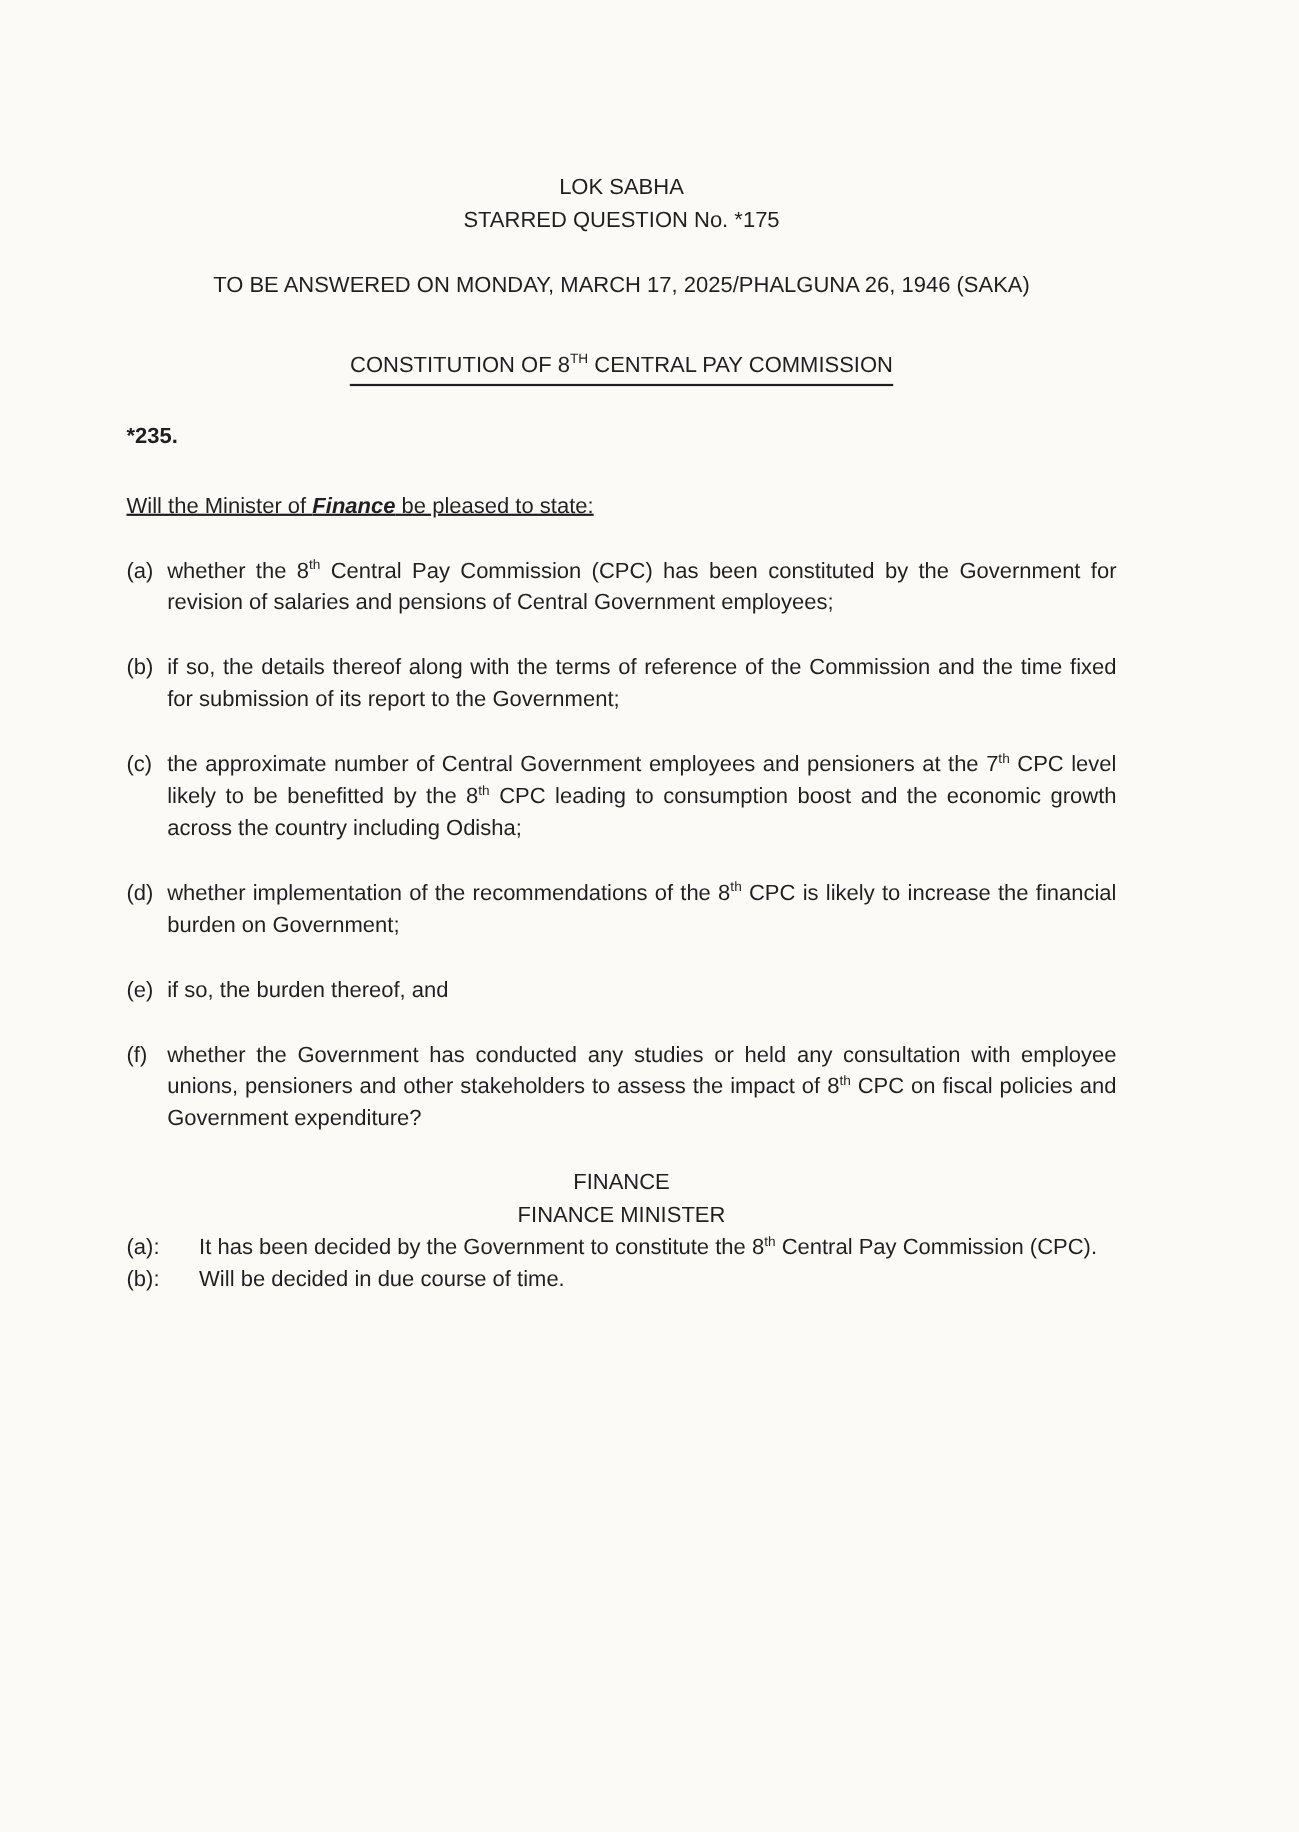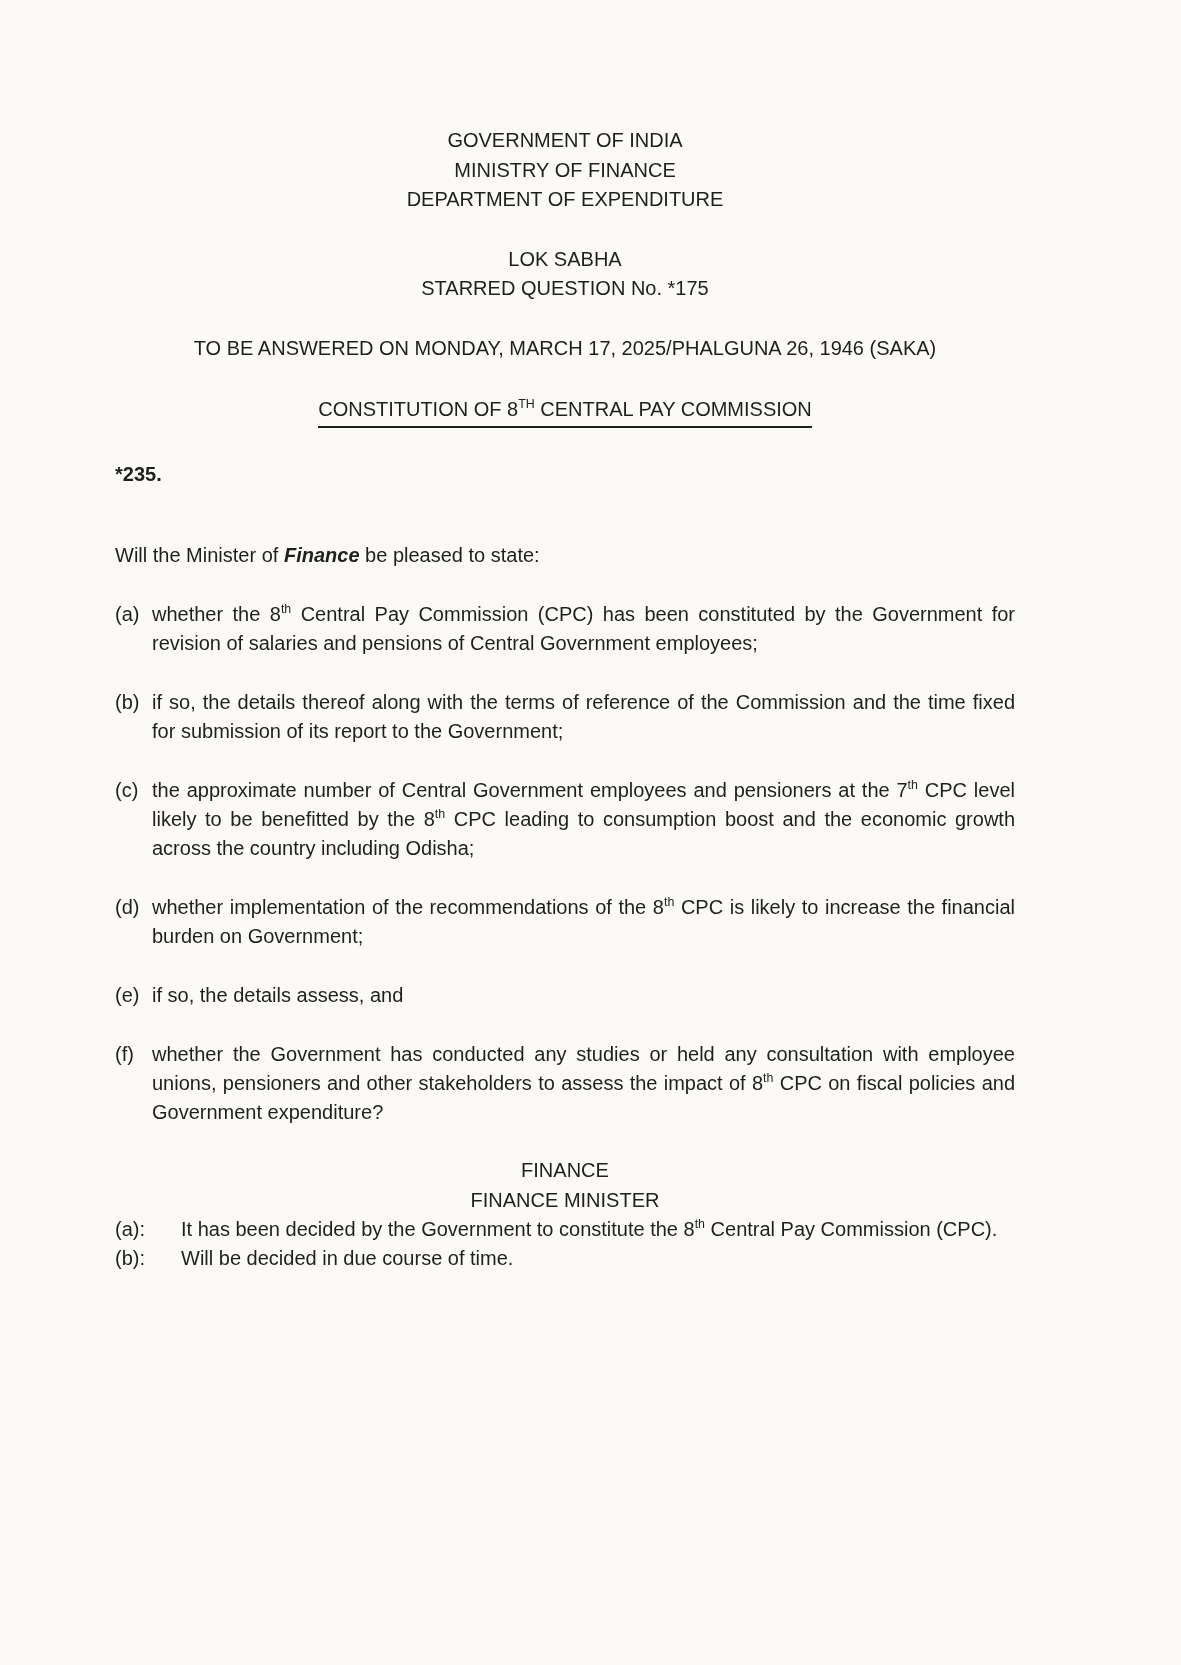--- a/index.html
+++ b/index.html
@@ -20,40 +20,40 @@
     height: 1665px;
     padding: 126px 166px 40px 115px;
     font-size: 20px;
     line-height: 1.45;
   }
   .center { text-align: center; }
   .bold { font-weight: normal; }
   .doc-header div { line-height: 1.48; }
   .house-block { margin-top: 30px; line-height: 1.48; }
   .answered-line { margin-top: 30px; }
-  .title-line { margin-top: 32px; }
+  .title-line { margin-top: 44px; }
   .title-underline {
     border-bottom: 2.5px solid #1f1f1f;
     padding-bottom: 2px;
     display: inline-block;
   }
   sup {
     font-size: 62%;
     line-height: 0;
     vertical-align: super;
     letter-spacing: 0;
   }
   .askers {
     margin-top: 32px;
     display: flex;
     font-weight: bold;
   }
   .askers .q-no { width: 76px; flex: 0 0 76px; }
   .askers .names div { line-height: 1.55; }
-  .intro { margin-top: 52px; }
+  .intro { margin-top: 34px; text-decoration: underline; }
   .bold-italic { font-weight: bold; font-style: italic; }
   .question {
     margin-top: 30px;
     display: flex;
     text-align: justify;
   }
   .question .q-label { width: 37px; flex: 0 0 37px; }
   .question .q-text { flex: 1; }
   .answer-head { margin-top: 28px; line-height: 1.5; }
   .answer-item {
@@ -62,25 +62,20 @@
   .answer-item .a-label {
     display: inline-block;
     width: 66px;
   }
 </style>
 </head>
 <body>
 
 <div class="page">
 
-  <div class="doc-header center">
-    <div>GOVERNMENT OF INDIA</div>
-    <div>MINISTRY OF FINANCE</div>
-    <div>DEPARTMENT OF EXPENDITURE</div>
-  </div>
 
   <div class="house-block center bold">
     <div>LOK SABHA</div>
     <div>STARRED QUESTION No. *175</div>
   </div>
 
   <div class="answered-line center bold">TO BE ANSWERED ON MONDAY, MARCH 17, 2025/PHALGUNA 26, 1946 (SAKA)</div>
 
   <div class="title-line center bold">
     <span class="title-underline"><span>CONSTITUTION OF 8</span><sup>TH</sup><span> CENTRAL PAY COMMISSION</span></span>
@@ -107,21 +102,21 @@
     <div class="q-text"><span>the approximate number of Central Government employees and pensioners at the 7</span><sup>th</sup><span> CPC level likely to be benefitted by the 8</span><sup>th</sup><span> CPC leading to consumption boost and the economic growth across the country including Odisha;</span></div>
   </div>
 
   <div class="question">
     <div class="q-label">(d)</div>
     <div class="q-text"><span>whether implementation of the recommendations of the 8</span><sup>th</sup><span> CPC is likely to increase the financial burden on Government;</span></div>
   </div>
 
   <div class="question">
     <div class="q-label">(e)</div>
-    <div class="q-text"><span>if so, the details assess, and</span></div>
+    <div class="q-text"><span>if so, the burden thereof, and</span></div>
   </div>
 
   <div class="question">
     <div class="q-label">(f)</div>
     <div class="q-text"><span>whether the Government has conducted any studies or held any consultation with employee unions, pensioners and other stakeholders to assess the impact of 8</span><sup>th</sup><span> CPC on fiscal policies and Government expenditure?</span></div>
   </div>
 
   <div class="answer-head center bold">
     <div>FINANCE</div>
     <div>FINANCE MINISTER</div>

